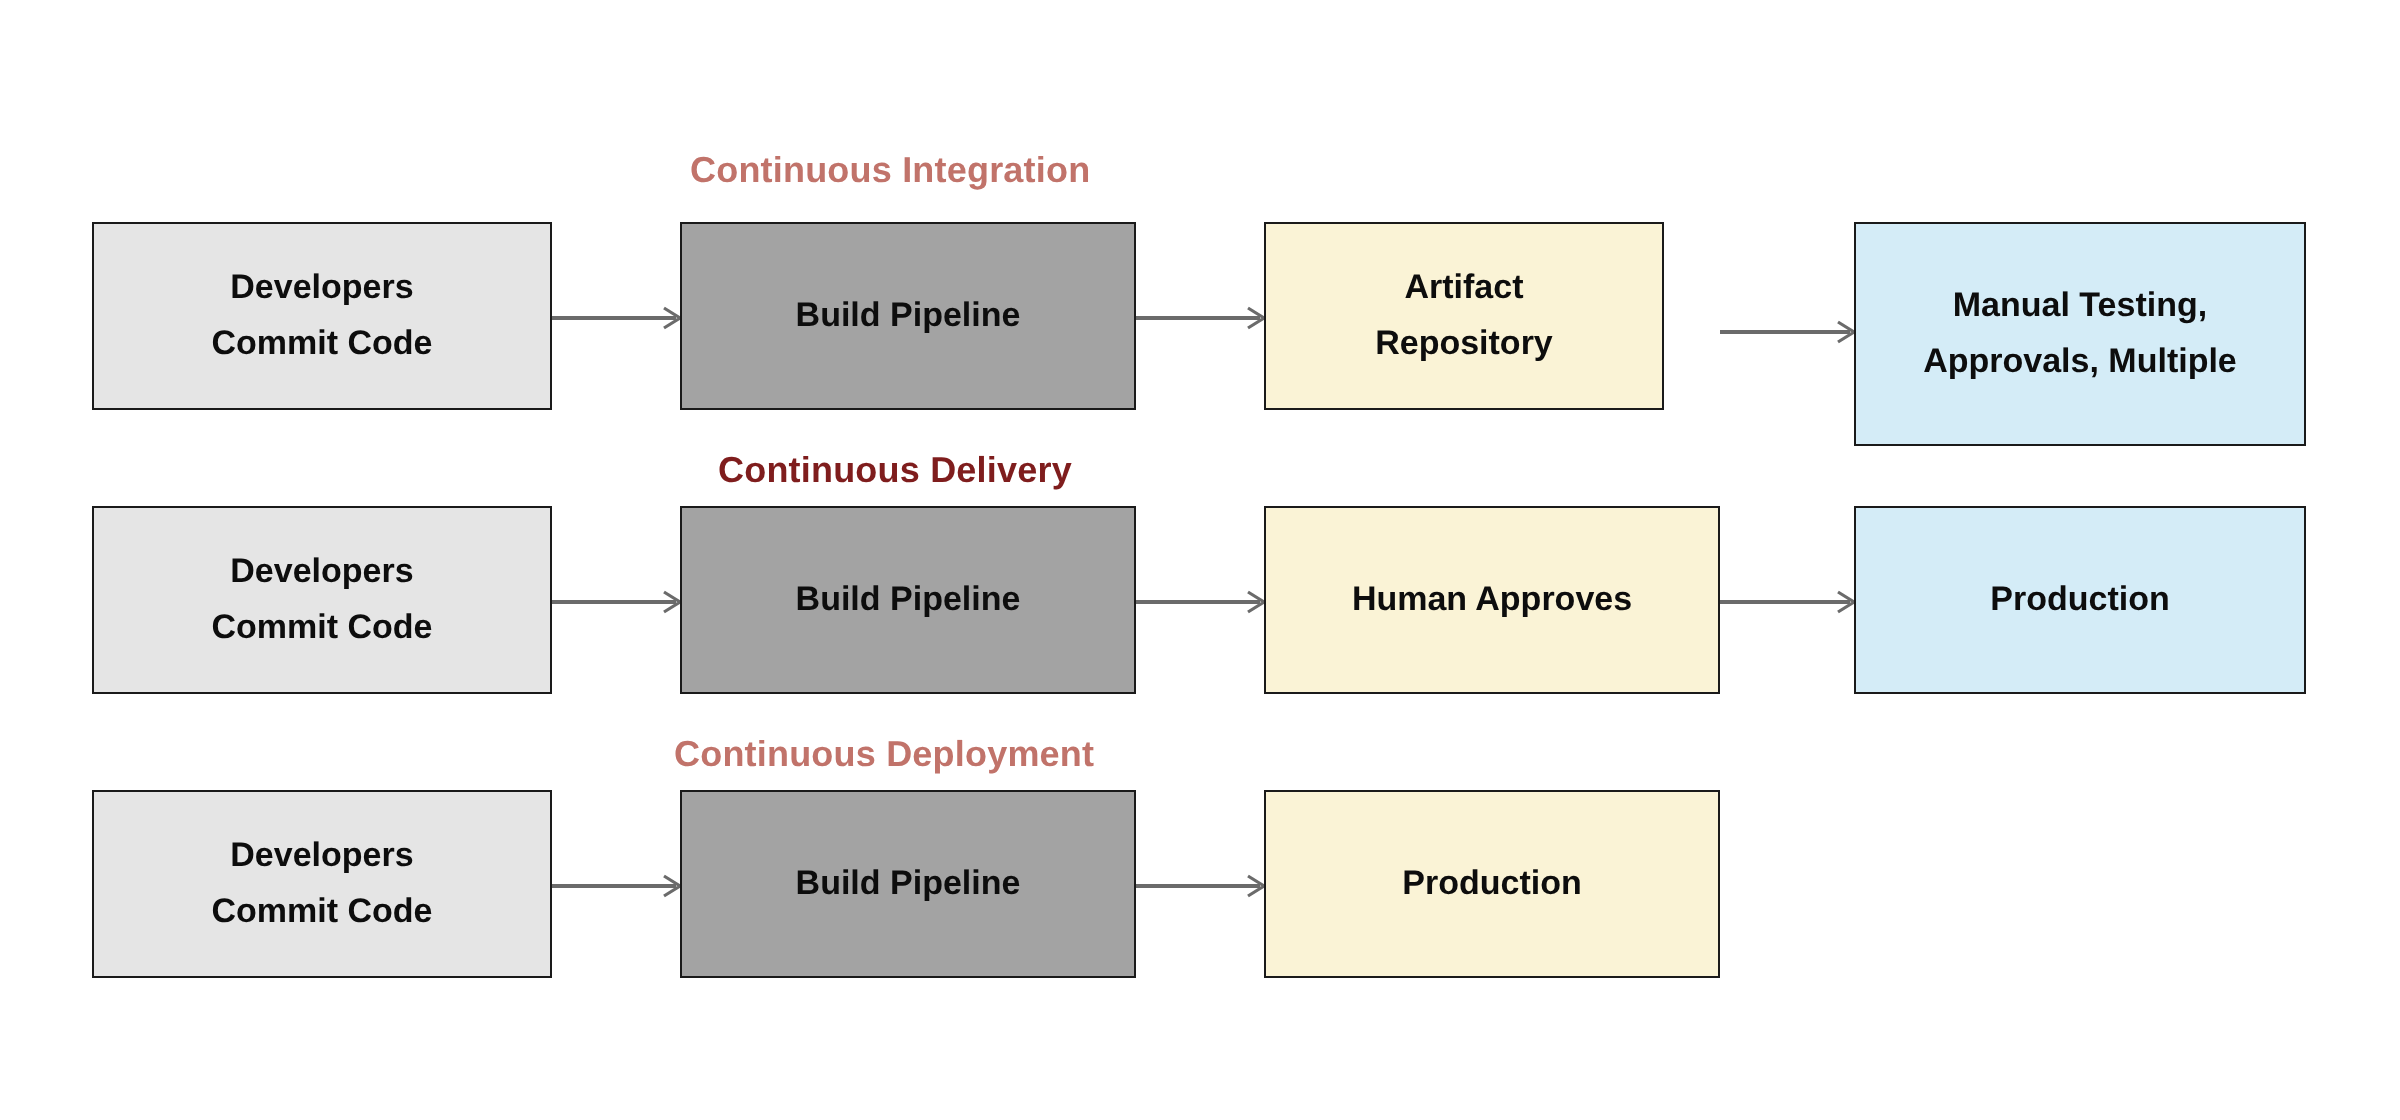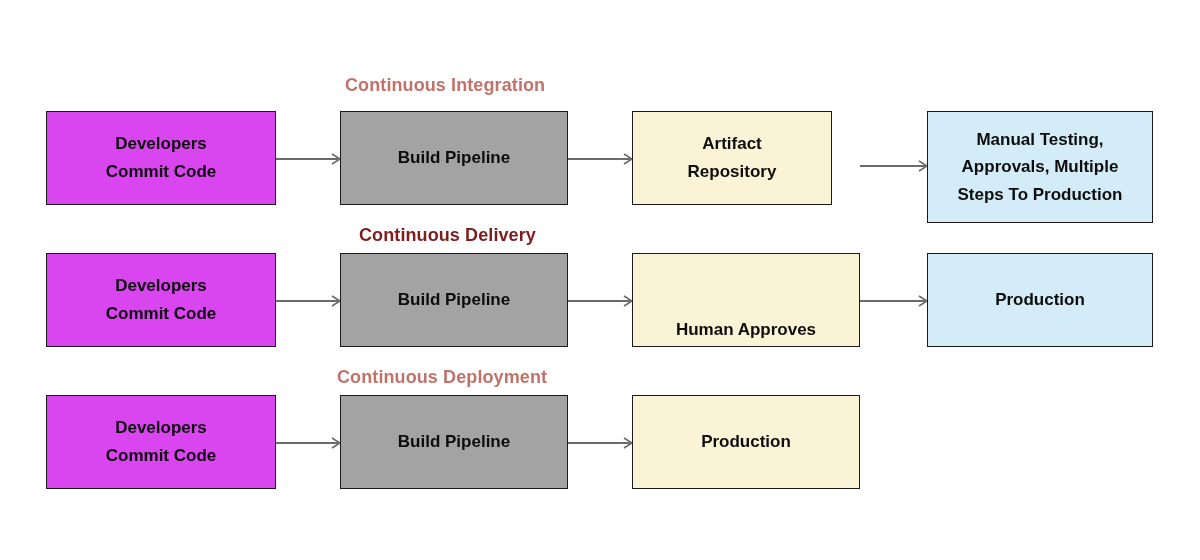--- a/index.html
+++ b/index.html
@@ -44,21 +44,21 @@
     font-weight: 700;
     color: #0d0d0d;
     line-height: 1.62;
     padding: 2px 8px;
   }
   .node .node-label {
     display: block;
     width: 100%;
   }
 
-  .fill-pink   { background: #d946ef; }
+  .fill-pink   { background: #e5e5e5; }
   .fill-green  { background: #a3a3a3; }
   .fill-yellow { background: #faf3d6; }
   .fill-blue   { background: #d4ecf7; }
 
   .connector {
     position: absolute;
     pointer-events: none;
   }
   .connector line {
     stroke: #6b6b6b;
@@ -90,42 +90,42 @@
     <div class="node fill-pink" style="left: 46px; top: 111px; width: 230px; height: 94px;">
       <span class="node-label"><span>Developers</span><br><span>Commit Code</span></span>
     </div>
     <div class="node fill-green" style="left: 340px; top: 111px; width: 228px; height: 94px;">
       <span class="node-label"><span>Build Pipeline</span></span>
     </div>
     <div class="node fill-yellow" style="left: 632px; top: 111px; width: 200px; height: 94px;">
       <span class="node-label"><span>Artifact</span><br><span>Repository</span></span>
     </div>
     <div class="node fill-blue" style="left: 927px; top: 111px; width: 226px; height: 112px;">
-      <span class="node-label"><span>Manual Testing,</span><br><span>Approvals, Multiple</span><br><span>Steps To Production</span></span>
+      <span class="node-label"><span>Manual Testing,</span><br><span>Approvals, Multiple</span><br></span>
     </div>
     <div class="row-title" style="left: 359px; top: 225px; color: #7f1d1d;">Continuous Delivery</div>
     <svg class="connector" width="76" height="20" style="left: 270px; top: 291px;">
       <line x1="6" y1="10" x2="68" y2="10"></line>
       <path class="head" d="M62,5 L70,10 L62,15"></path>
     </svg>
     <svg class="connector" width="76" height="20" style="left: 562px; top: 291px;">
       <line x1="6" y1="10" x2="68" y2="10"></line>
       <path class="head" d="M62,5 L70,10 L62,15"></path>
     </svg>
     <svg class="connector" width="79" height="20" style="left: 854px; top: 291px;">
       <line x1="6" y1="10" x2="71" y2="10"></line>
       <path class="head" d="M65,5 L73,10 L65,15"></path>
     </svg>
     <div class="node fill-pink" style="left: 46px; top: 253px; width: 230px; height: 94px;">
       <span class="node-label"><span>Developers</span><br><span>Commit Code</span></span>
     </div>
     <div class="node fill-green" style="left: 340px; top: 253px; width: 228px; height: 94px;">
       <span class="node-label"><span>Build Pipeline</span></span>
     </div>
-    <div class="node fill-yellow" style="left: 632px; top: 253px; width: 228px; height: 94px; align-items: flex-end;">
+    <div class="node fill-yellow" style="left: 632px; top: 253px; width: 228px; height: 94px;">
       <span class="node-label"><span>Human Approves</span></span>
     </div>
     <div class="node fill-blue" style="left: 927px; top: 253px; width: 226px; height: 94px;">
       <span class="node-label"><span>Production</span></span>
     </div>
     <div class="row-title" style="left: 337px; top: 367px; color: rgb(193, 115, 106);">Continuous Deployment</div>
     <svg class="connector" width="76" height="20" style="left: 270px; top: 433px;">
       <line x1="6" y1="10" x2="68" y2="10"></line>
       <path class="head" d="M62,5 L70,10 L62,15"></path>
     </svg>

